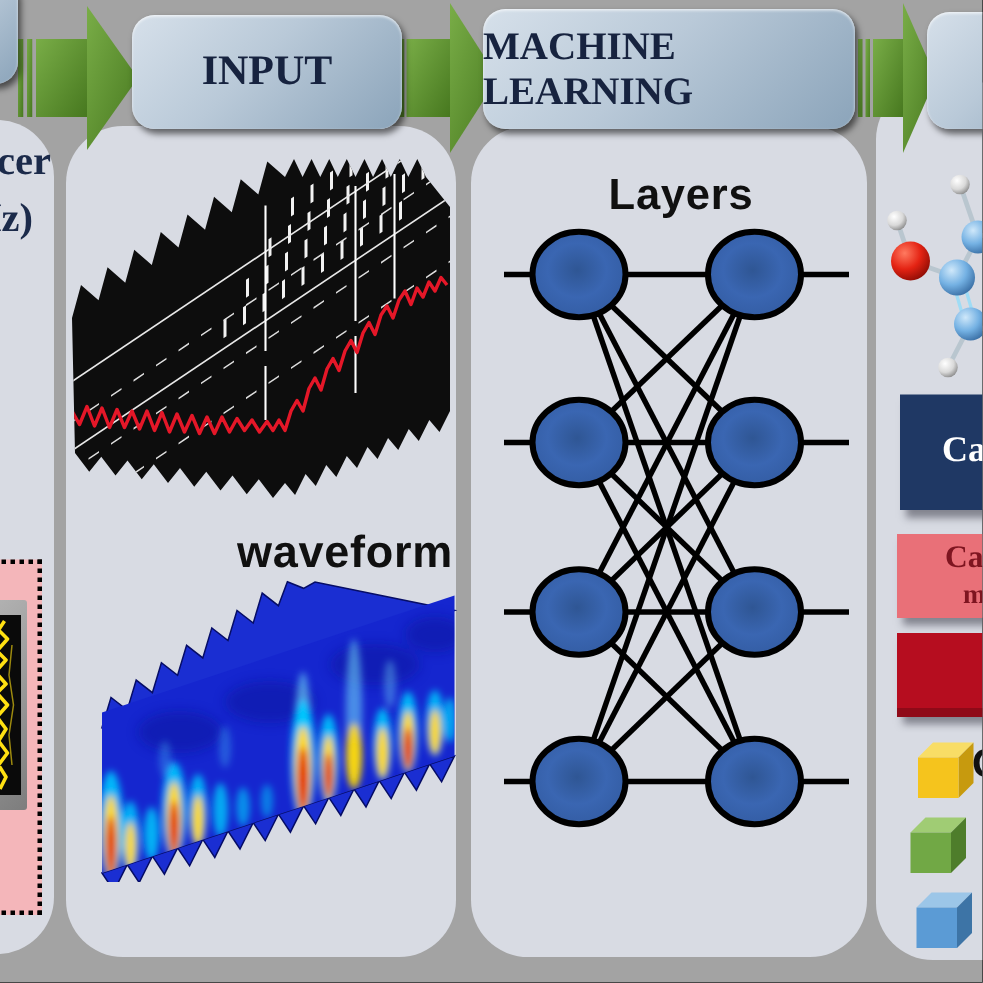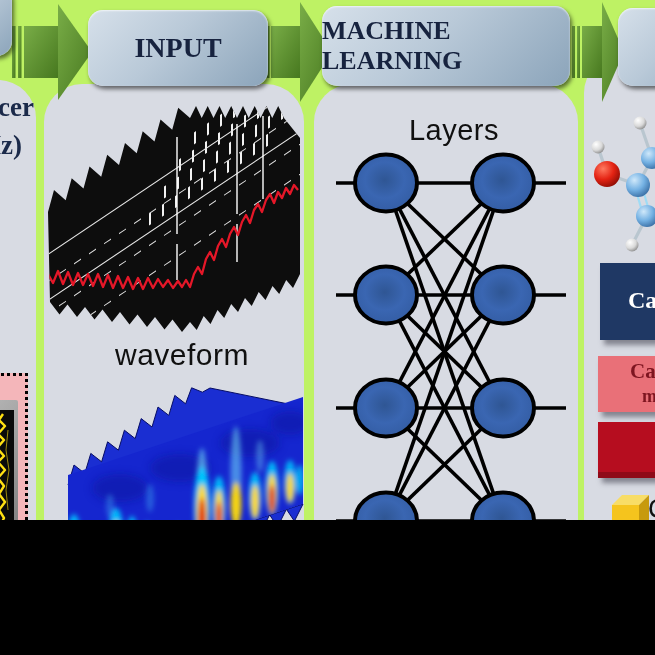--- a/index.html
+++ b/index.html
@@ -1,25 +1,25 @@
 <!DOCTYPE html>
 <html><head>
 <meta charset="utf-8">
 <style>
   html,body{margin:0;padding:0;background:#000;}
-  #stage{position:relative;width:655px;height:520px;background:#bef264;overflow:hidden;
+  #stage{position:relative;width:655px;height:655px;background:#a3a3a3;overflow:hidden;
          font-family:"Liberation Sans",sans-serif;}
   .panel{position:absolute;background:#d8dbe3;border-radius:38px;z-index:1;}
   .header{position:absolute;border-radius:15px;z-index:6;
           background:linear-gradient(135deg,#d6e0ea 0%,#b9c9d8 45%,#8ba4ba 100%);
           box-shadow:inset 0 1px 2px rgba(255,255,255,.7), 2px 3px 4px rgba(0,0,0,.55);
           display:flex;align-items:center;justify-content:center;}
   .header span{font-family:"Liberation Serif",serif;font-weight:bold;color:#17233f;}
   .arrow{position:absolute;z-index:5;}
-  .biglabel{position:absolute;z-index:2;font-weight:400;color:#101010;
+  .biglabel{position:absolute;z-index:2;font-weight:700;color:#101010;
             font-size:30px;letter-spacing:.5px;text-align:center;}
   .seriffrag{position:absolute;z-index:2;font-family:"Liberation Serif",serif;
              font-weight:bold;color:#1b2a4a;}
   .obox{position:absolute;z-index:2;box-shadow:4px 5px 5px rgba(45,45,60,.5);}
   .cube{position:absolute;z-index:2;}
   svg{display:block;}
 </style>
 </head>
 <body>
 
@@ -169,21 +169,21 @@
           <line x1="133" y1="33" x2="133" y2="130"></line>
             <line x1="133" y1="140" x2="133" y2="176"></line>
           <line x1="193" y1="20" x2="193" y2="110"></line>
             <line x1="193" y1="120" x2="193" y2="158"></line>
           <line x1="219" y1="12" x2="219" y2="95"></line>
         </g>
         <polyline fill="none" stroke="#e51728" stroke-width="2.3" stroke-linejoin="round" points="4,170 9,179 14,167 19,180 24,168 29,181 34,169 39,181 44,170 49,182 54,170 59,183 64,171 69,184 74,172 79,184 84,173 89,185 94,174 99,185 104,174 109,184 114,175 119,183 124,176 129,184 134,177 138,183 142,176 146,183 150,170 154,163 158,170 162,155 166,148 170,156 174,142 178,135 182,143 186,130 190,123 194,131 198,118 202,111 206,119 210,106 214,100 218,108 222,96 226,90 230,99 234,88 238,94 242,84 246,90 250,81 254,86"></polyline>
       </g>
     </svg>
   </div>
-  <div class="biglabel" style="left:62px;top:338px;width:240px;">waveform</div>
+  <div class="biglabel" style="left:62px;top:352px;width:240px;text-align:right;">waveform</div>
 
   <div style="position:absolute;z-index:2;left:50px;top:378px;">
     <svg width="255" height="210" viewBox="0 0 255 210">
       <defs>
         <clipPath id="spclip">
             <polygon points="18,97 253,19 253,126 18,204"></polygon>
           </clipPath>
         <filter id="blur2">
             <feGaussianBlur stdDeviation="2.6"></feGaussianBlur>
           </filter>

